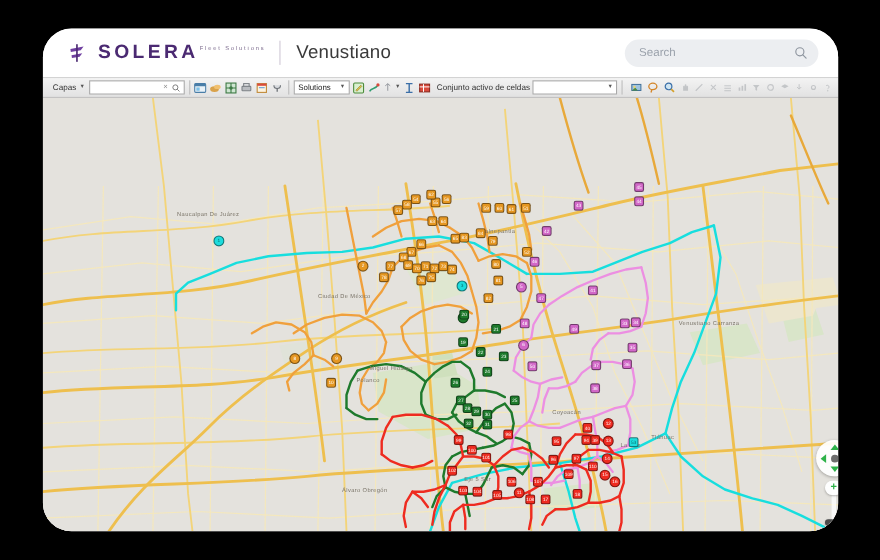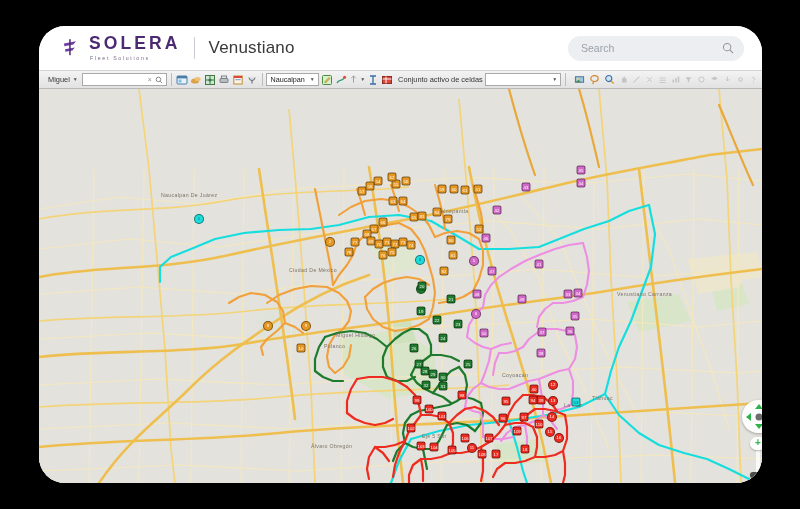--- a/index.html
+++ b/index.html
@@ -31,21 +31,21 @@
   .header {
     position: relative;
     height: 44px;
     background: #ffffff;
     display: flex;
     align-items: center;
     padding: 0 18px 0 22px;
   }
   .brand { display: flex; align-items: center; gap: 9px; }
   .brand-mark { width: 19px; height: 19px; position: relative; }
-  .brand-text { display: flex; flex-direction: column; line-height: 1; }
+  .brand-text { display: flex; flex-direction: row; line-height: 1; }
   .brand-name {
     font-size: 17.5px; letter-spacing: 3.1px; font-weight: 700;
     color: #4b2a72;
   }
   .brand-sub {
     font-size: 5.2px; letter-spacing: 1.7px; color: #7b6a8c;
     margin-top: 3px; margin-left: 1px;
   }
   .brand-divider {
     width: 1px; height: 22px; background: #cfc8d6; margin: 0 14px 0 13px;
@@ -220,21 +220,21 @@
         <svg class="mag" viewBox="0 0 14 14">
           <circle cx="6" cy="6" r="4.3" fill="none" stroke="#8d949e" stroke-width="1.2"></circle>
           <line x1="9.2" y1="9.2" x2="12.6" y2="12.6" stroke="#8d949e" stroke-width="1.2" stroke-linecap="round"></line>
         </svg>
       </div>
     </div>
 
     <div class="toolbar">
 
       <div class="tb-combo">
-        <span class="tb-label">Miguel</span>
+        <span class="tb-label">Capas</span>
         <span class="caret">▼</span>
       </div>
 
       <div class="tb-input">
         <span class="ix">×</span>
         <svg width="8" height="8" viewBox="0 0 14 14">
           <circle cx="6" cy="6" r="4" fill="none" stroke="#6f6f6f" stroke-width="1.4"></circle>
           <line x1="9" y1="9" x2="12.5" y2="12.5" stroke="#6f6f6f" stroke-width="1.4"></line>
         </svg>
       </div>
@@ -277,21 +277,21 @@
       <div class="tb-btn">
         <svg width="12" height="12" viewBox="0 0 12 12">
           <path d="M3 3.5 A3 3 0 0 0 9 3.5" fill="#d7dade" stroke="#6f7479"></path>
           <line x1="6" y1="6" x2="6" y2="9.5" stroke="#6f7479" stroke-width="1.2"></line>
         </svg>
       </div>
 
       <div class="tb-sep"></div>
 
       <div class="tb-select w-sm">
-        <span>Naucalpan</span>
+        <span>Solutions</span>
         <span class="caret" style="margin-left:auto">▼</span>
       </div>
 
       <div class="tb-btn">
         <svg width="12" height="12" viewBox="0 0 12 12">
           <rect x="1.5" y="1.5" width="9" height="9" rx="1" fill="#d9f0cf" stroke="#4d8c3c"></rect>
           <path d="M3.5 8 L8 3.5 L9 4.5 L4.5 9 Z" fill="#e0c14b" stroke="#8a6f1f" stroke-width=".5"></path>
         </svg>
       </div>
       <div class="tb-btn">

